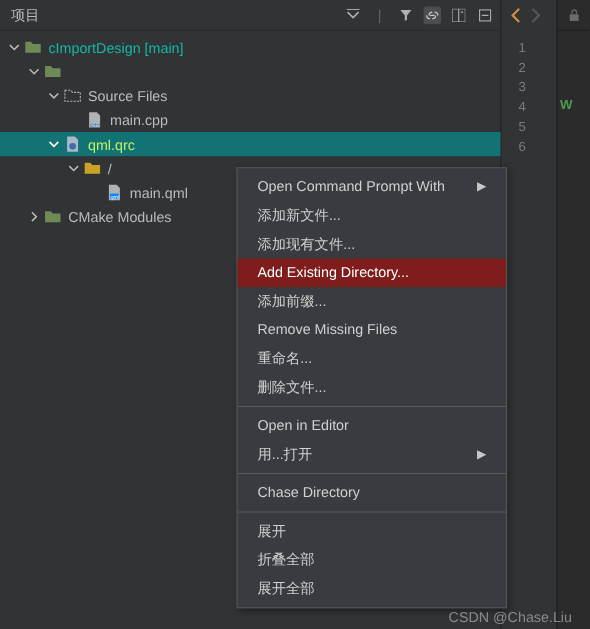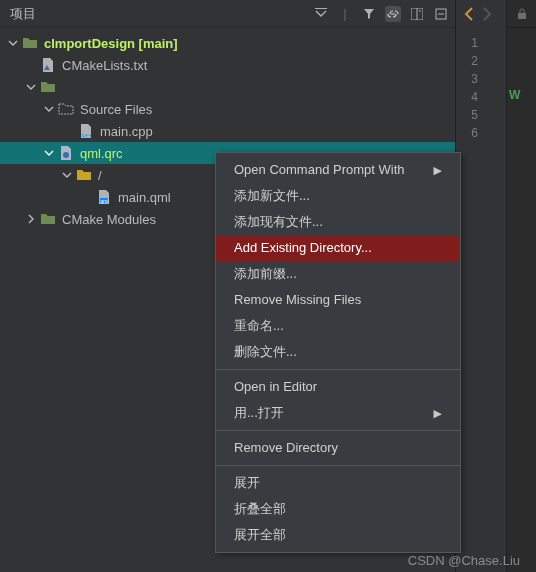--- a/index.html
+++ b/index.html
@@ -46,21 +46,21 @@
   .indent { display: inline-block; }
   .arrow {
     width: 14px; height: 14px; display: inline-flex; align-items: center; justify-content: center;
     color: #aeb0b2; margin-right: 2px;
   }
   .icon {
     width: 16px; height: 16px; display: inline-flex; align-items: center; justify-content: center;
     margin-right: 6px;
   }
   .label { }
-  .bold { font-weight: 700; color: #bef264; }
+  .bold { font-weight: 400; color: #14b8a6; }
   svg { display: block; }
 
   .gutter-nav {
     height: 28px; display: flex; align-items: center; gap: 8px; padding: 0 8px;
   }
   .gutter-lines {
     padding: 6px 0 0 0;
     font-size: 12px;
     color: #7a7c7f;
   }
@@ -158,30 +158,20 @@
             </svg>
         </span>
         <span class="icon">
           <svg width="16" height="14" viewBox="0 0 16 14">
               <path class="c-folder" d="M1 2h5l2 2h7v8H1z"></path>
             </svg>
         </span>
         <span class="label bold">cImportDesign [main]</span>
       </div>
 
-      <div class="row">
-        <span class="indent" style="width:40px"></span>
-        <span class="icon">
-          <svg width="14" height="16" viewBox="0 0 14 16">
-              <path class="c-cmake1" d="M2 1h7l3 3v11H2z"></path>
-              <path d="M6 8l3 5H3z" fill="#3c6ea8"></path>
-            </svg>
-        </span>
-        <span class="label">CMakeLists.txt</span>
-      </div>
 
       <div class="row">
         <span class="indent" style="width:24px"></span>
         <span class="arrow">
           <svg width="10" height="10" viewBox="0 0 10 10">
               <path d="M1 3l4 4 4-4" stroke="#bbbbbb" stroke-width="1.4" fill="none"></path>
             </svg>
         </span>
         <span class="icon">
           <svg width="16" height="14" viewBox="0 0 16 14">
@@ -347,21 +337,21 @@
   <div class="menu-sep"></div>
   <div class="menu-item">
     <span>Open in Editor</span>
   </div>
   <div class="menu-item">
     <span>用...打开</span>
     <span class="submenu-arrow">▶</span>
   </div>
   <div class="menu-sep"></div>
   <div class="menu-item">
-    <span>Remove Directory</span>
+    <span>Chase Directory</span>
   </div>
   <div class="menu-sep"></div>
   <div class="menu-item">
     <span>展开</span>
   </div>
   <div class="menu-item">
     <span>折叠全部</span>
   </div>
   <div class="menu-item">
     <span>展开全部</span>

